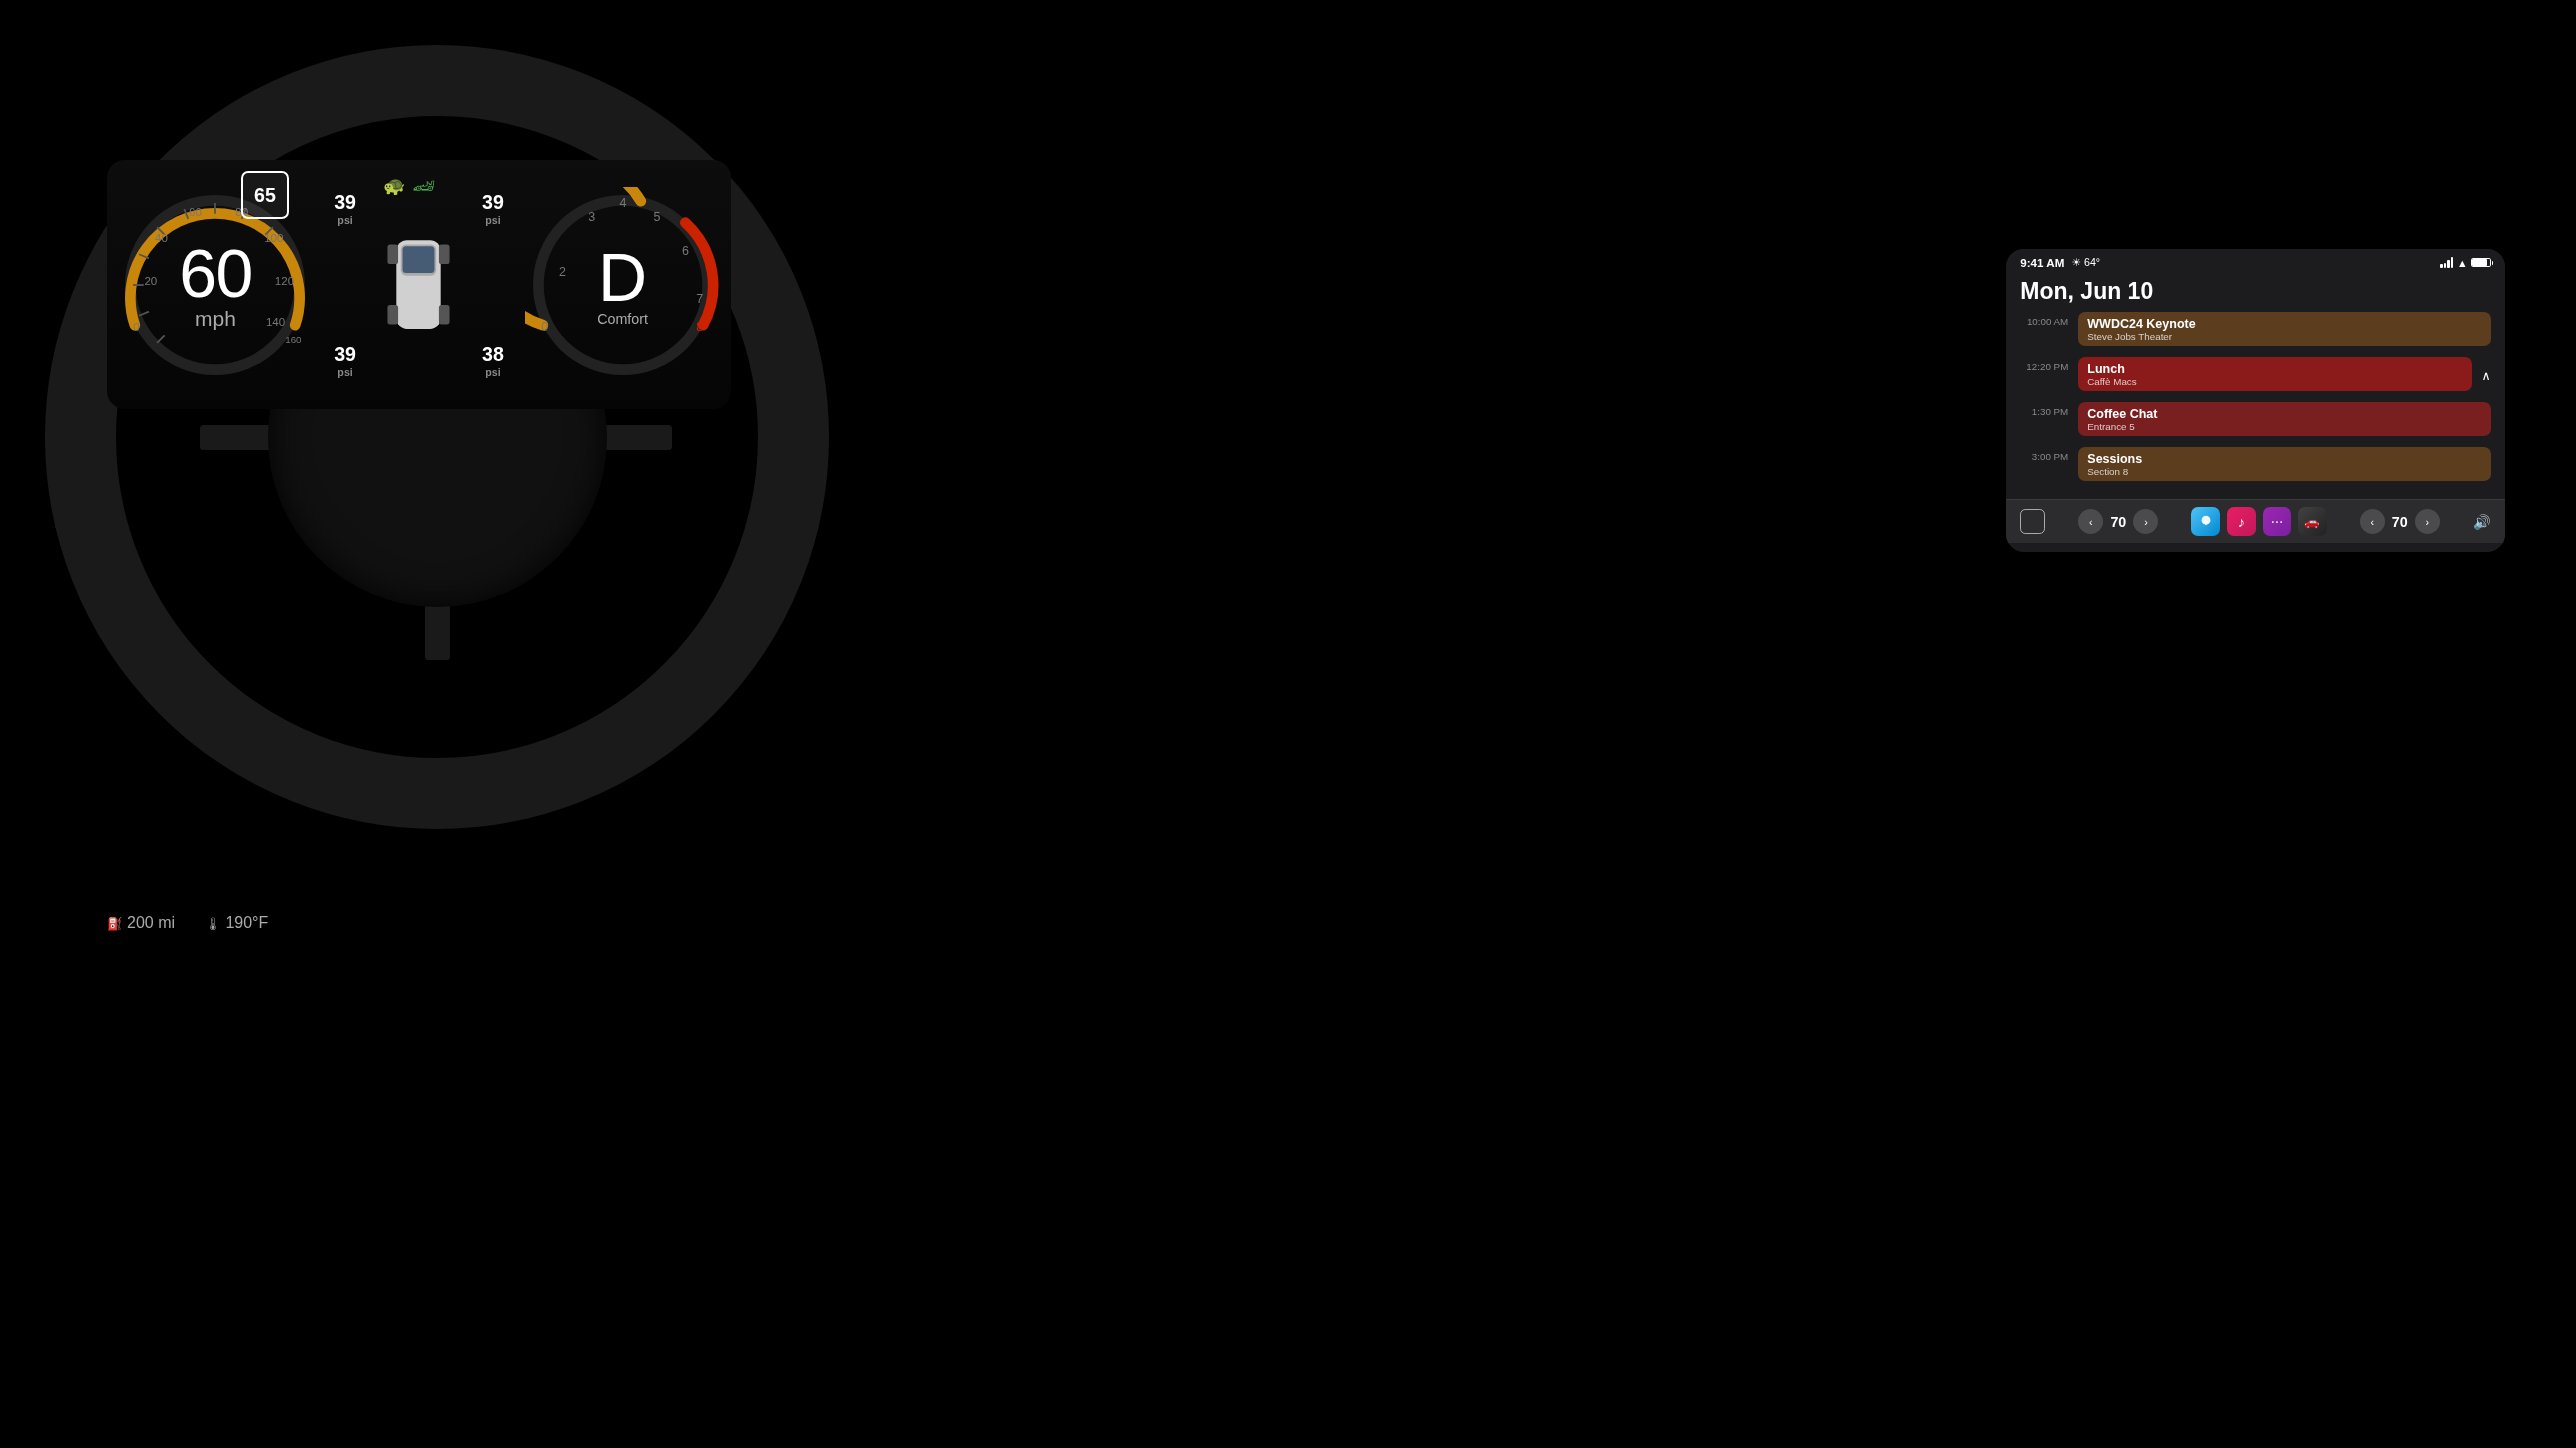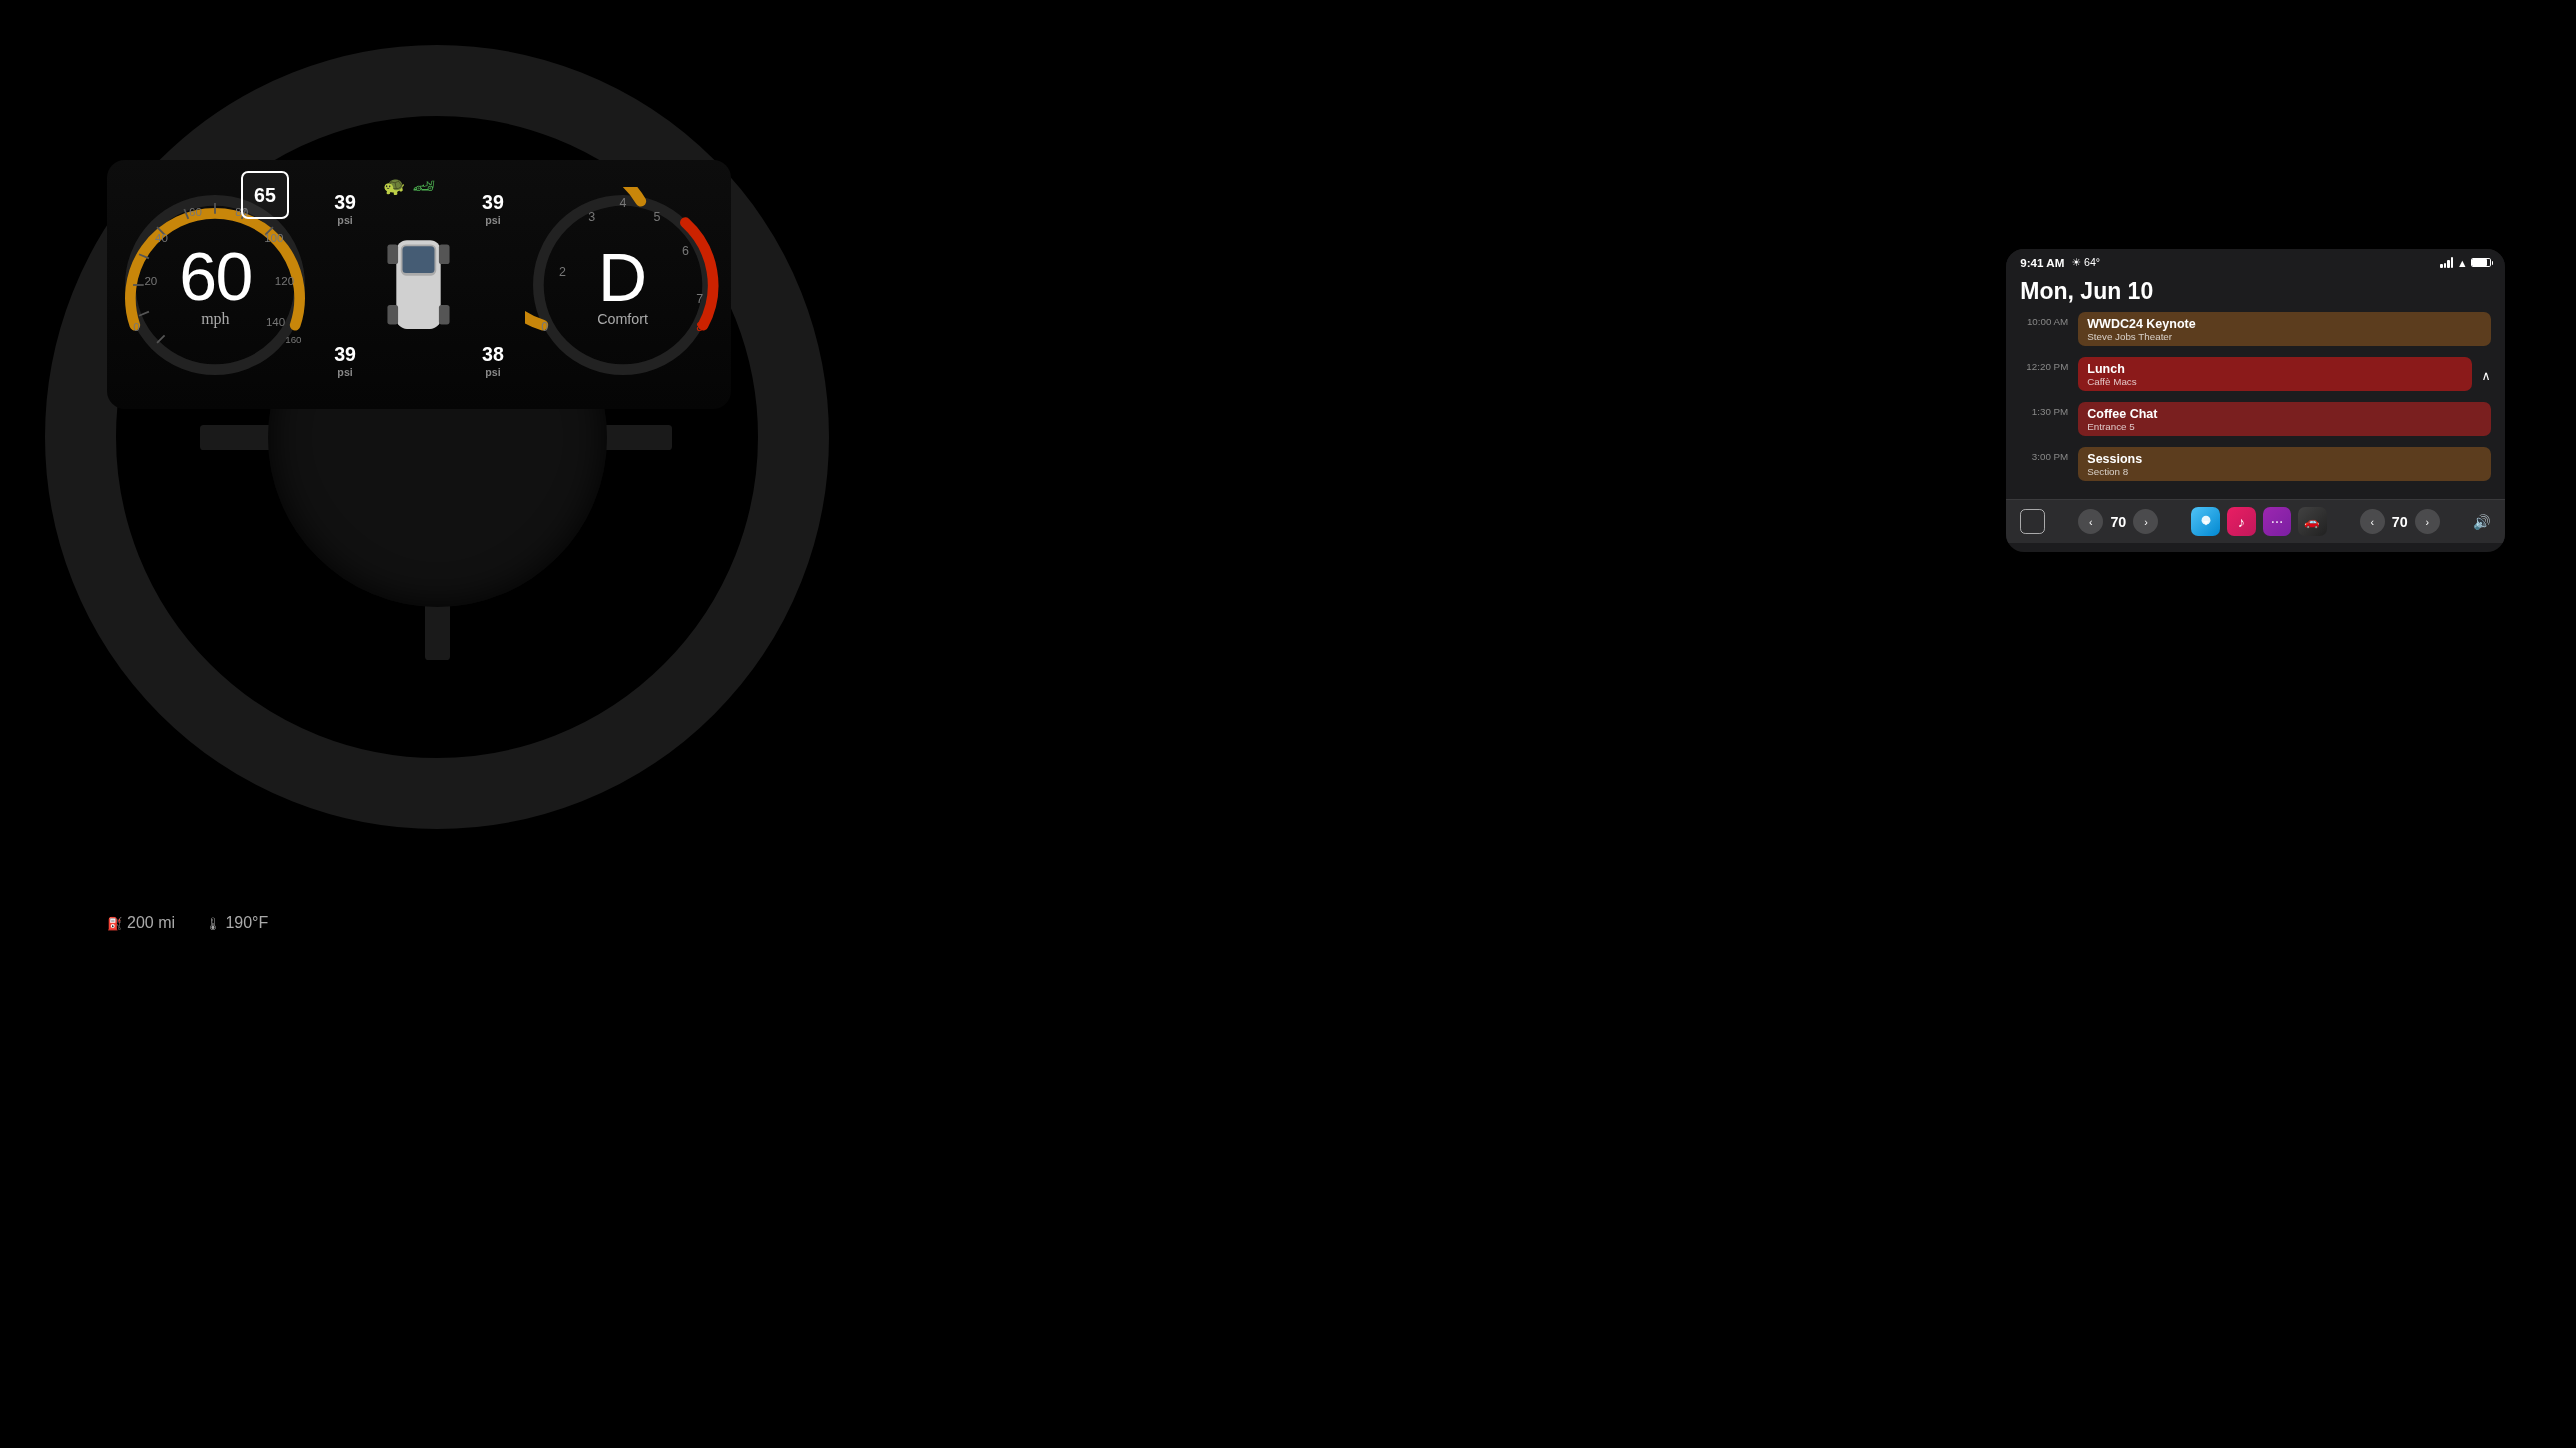--- a/index.html
+++ b/index.html
@@ -110,24 +110,23 @@
       text-align: center;
     }
     .speed-number {
       font-size: 68px;
       font-weight: 200;
       color: #fff;
       line-height: 1;
       letter-spacing: -1.8px;
     }
     .speed-unit {
-      font-size: 16px;
+      font-size: 21px;
       color: #aaa;
       font-weight: 300;
-      font-family: Liberation Serif, serif;
     }
 
     
     .gear-gauge {
       position: relative;
       width: 196px;
       height: 196px;
     }
     .gear-gauge svg {
       width: 100%;

